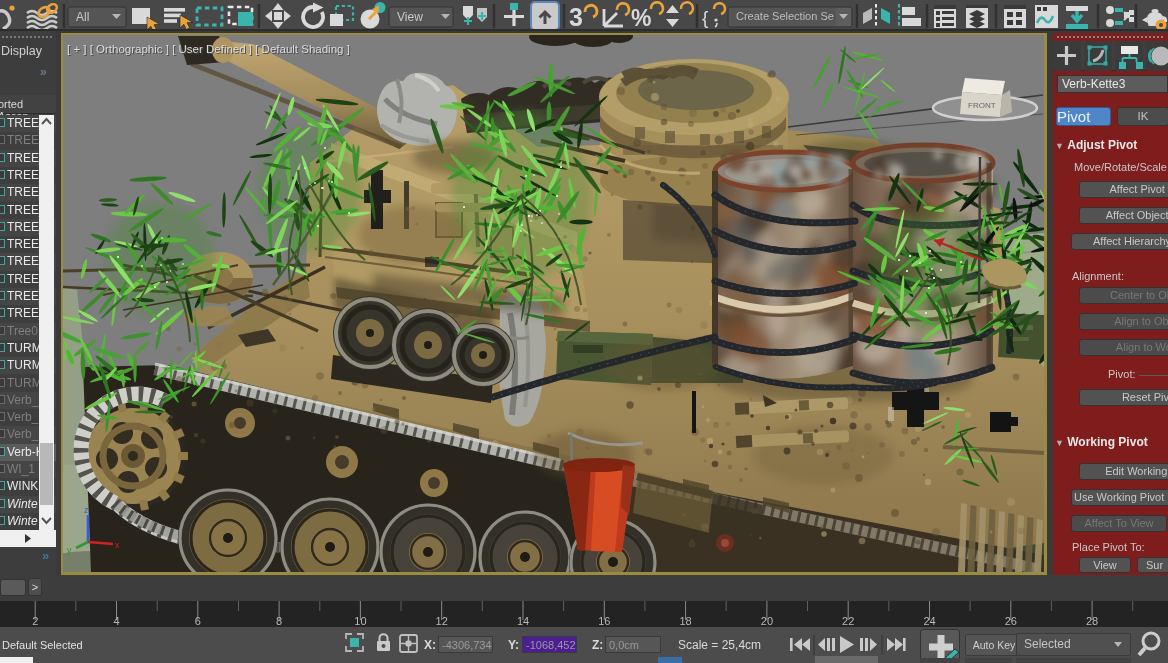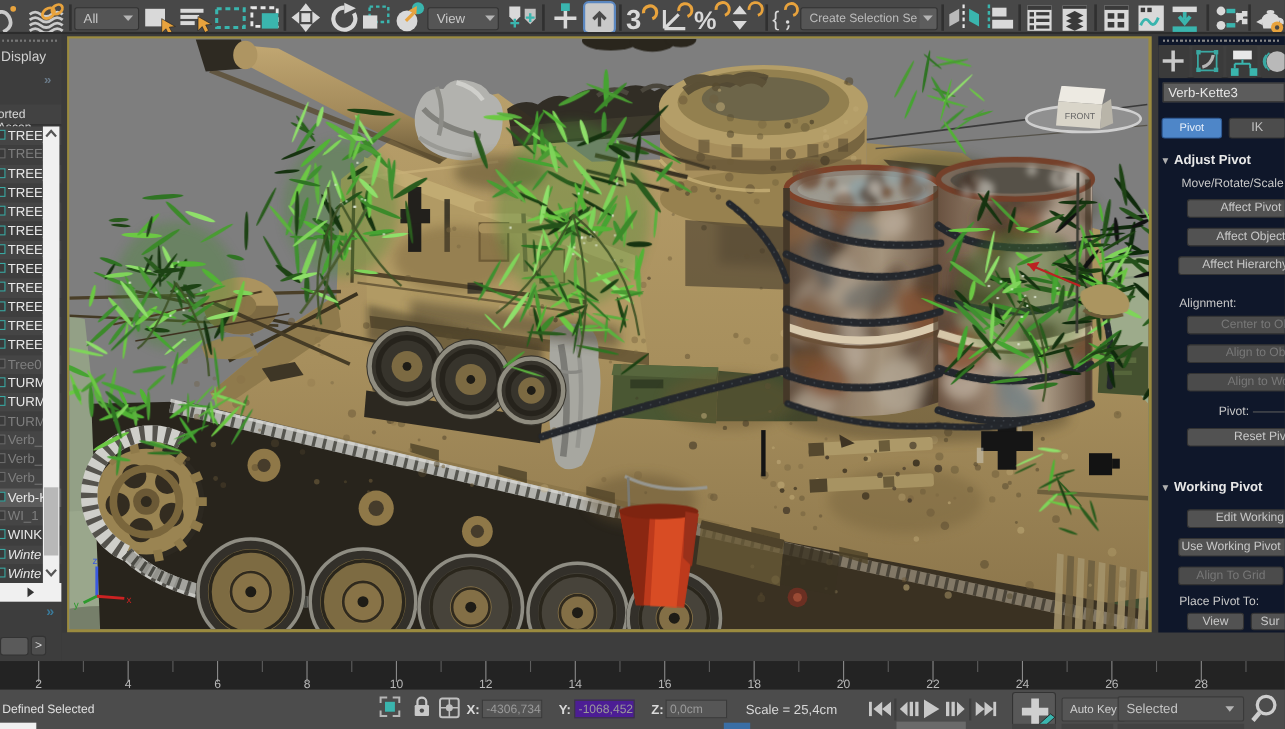--- a/index.html
+++ b/index.html
@@ -1551,23 +1551,24 @@
         <text x="905" y="73" font-size="8" fill="#666" font-family="Liberation Sans">FRONT</text>
         <line x1="919" y1="225" x2="871" y2="205" stroke="#bb2222" stroke-width="2"></line>
         <polygon points="871,205 882,203 877,212" fill="#bb2222"></polygon>
         <line x1="25" y1="507" x2="25" y2="480" stroke="#3a5adf" stroke-width="2.6"></line>
         <line x1="25" y1="507" x2="50" y2="509" stroke="#cc2222" stroke-width="2.6"></line>
         <line x1="25" y1="507" x2="13" y2="513" stroke="#2c9a2c" stroke-width="2.6"></line>
         <text x="21" y="478" font-size="9" fill="#3a5adf">z</text>
         <text x="52" y="513" font-size="9" fill="#cc2222">x</text>
         <text x="4" y="518" font-size="9" fill="#2c9a2c">y</text>
       </svg>
+      <div class="abs" style="left:4px;top:8px;font-size:11.5px;color:#dcdcdc;text-shadow:1px 1px 0 #4a4a4a;">[ + ] [ Orthographic ] [ User Defined ] [ Default Shading ]</div>
     </div>
   </div>
-<div class="abs" style="left:1053px;top:33px;width:115px;height:568px;background:#0f172a;overflow:hidden;">
+<div class="abs" style="left:1053px;top:33px;width:115px;height:568px;background:#7f1d1d;overflow:hidden;">
     <div class="abs" style="left:4px;top:3px;width:108px;height:2px;background:repeating-linear-gradient(90deg,#888 0 2px,transparent 2px 4px);"></div>
     <div class="abs" style="left:0;top:8px;width:115px;height:30px;background:#3f3f3f;border-bottom:1px solid #2f2f2f;">
       <svg width="115" height="30" style="position:absolute;left:0;top:0">
         <rect x="0" y="0" width="28" height="30" rx="3" fill="#3b3b3b"></rect>
         <rect x="31" y="0" width="28" height="30" rx="3" fill="#3b3b3b"></rect>
         <rect x="62" y="0" width="28" height="30" rx="3" fill="#3b3b3b"></rect>
         <rect x="93" y="0" width="28" height="30" rx="3" fill="#3b3b3b"></rect>
         <path d="M4 14.5 l19 0 M13.5 5 l0 19" stroke="#c9c9c9" stroke-width="3.2"></path>
         <rect x="36" y="6" width="17" height="17" fill="none" stroke="#3aa8a2" stroke-width="1.6"></rect>
         <rect x="34.5" y="4.5" width="4" height="4" fill="#3aa8a2"></rect>
@@ -1577,37 +1578,37 @@
         <path d="M40 20 q8 -2 10 -11" stroke="#b5b5b5" stroke-width="3" fill="none"></path>
         <rect x="68" y="5" width="17" height="8" fill="#e8e8e8"></rect>
         <path d="M76.5 13 l0 4 m-7 0 l14 0 m-14 0 l0 4 m14 -4 l0 4" stroke="#3ab5ae" stroke-width="1.8" fill="none"></path>
         <rect x="66" y="21" width="7" height="7" fill="#3ab5ae"></rect>
         <rect x="83" y="21" width="7" height="7" fill="#3ab5ae"></rect>
         <circle cx="108" cy="15" r="9.5" fill="#b9b9b9"></circle>
         <path d="M101 7 a10.5 10.5 0 0 0 0 16 M98 9 a9 9 0 0 0 0 12" stroke="#3aa8a2" stroke-width="1.6" fill="none"></path>
       </svg>
     </div>
     <div class="abs" style="left:4px;top:42px;width:111px;height:18px;background:#5c5c5c;border:1px solid #333;color:#e6e6e6;font-size:12px;padding:1px 0 0 4px;">Verb-Kette3</div>
-    <div class="abs" style="left:3px;top:74px;width:55px;height:19px;background:#4e86c8;border:1px solid #2f5a94;border-radius:3px;font-size:10px;text-align:center;line-height:17px;color:#e8f0fa;">Pivot</div>
+    <div class="abs" style="left:3px;top:74px;width:55px;height:19px;background:#4e86c8;border:1px solid #2f5a94;border-radius:3px;font-size:15px;text-align:left;line-height:17px;color:#e8f0fa;">Pivot</div>
     <div class="abs" style="left:64px;top:74px;width:52px;height:19px;background:#4c4c4c;border:1px solid #333;border-radius:3px;color:#c0c0c0;font-size:11.5px;text-align:center;line-height:17px;">IK</div>
     <div class="abs" style="left:2px;top:105px;width:113px;height:14px;color:#e8e8e8;font-size:12px;font-weight:bold;"><span style="color:#b0b0b0;font-size:9px;">▼</span>&nbsp;Adjust Pivot</div>
     <div class="lbl" style="left:21px;top:128px;">Move/Rotate/Scale</div>
     <div class="btn" style="left:26px;top:148px;width:142px;height:17px;line-height:15px;">Affect Pivot Only</div>
     <div class="btn" style="left:26px;top:174px;width:142px;height:17px;line-height:15px;">Affect Object Only</div>
     <div class="btn" style="left:18px;top:200px;width:150px;height:17px;line-height:15px;text-align:left;padding-left:21px;">Affect Hierarchy</div>
     <div class="lbl" style="left:19px;top:237px;">Alignment:</div>
     <div class="btn dis" style="left:26px;top:254px;width:142px;height:17px;line-height:15px;">Center to Object</div>
     <div class="btn dis" style="left:26px;top:280px;width:142px;height:17px;line-height:15px;">Align to Object</div>
     <div class="btn dis" style="left:26px;top:306px;width:142px;height:17px;line-height:15px;">Align to World</div>
     <div class="lbl" style="left:19px;top:335px;padding-left:36px;">Pivot: <span style="display:inline-block;width:62px;height:1px;background:#5a5a5a;vertical-align:middle;"></span></div>
     <div class="btn" style="left:26px;top:356px;width:142px;height:17px;line-height:15px;">Reset Pivot</div>
     <div class="abs" style="left:2px;top:402px;width:113px;height:14px;color:#e8e8e8;font-size:12px;font-weight:bold;"><span style="color:#b0b0b0;font-size:9px;">▼</span>&nbsp;Working Pivot</div>
     <div class="btn" style="left:26px;top:430px;width:142px;height:17px;line-height:15px;">Edit Working Pivot</div>
     <div class="btn" style="left:18px;top:456px;width:150px;height:17px;line-height:15px;text-align:left;padding-left:2px;">Use Working Pivot</div>
-    <div class="btn dis" style="left:18px;top:482px;width:96px;height:17px;line-height:15px;">Align To Grid</div>
+    <div class="btn dis" style="left:18px;top:482px;width:96px;height:17px;line-height:15px;">Affect To View</div>
     <div class="lbl" style="left:19px;top:508px;">Place Pivot To:</div>
     <div class="btn" style="left:26px;top:524px;width:52px;height:16px;line-height:14px;">View</div>
     <div class="btn" style="left:84px;top:524px;width:60px;height:16px;line-height:14px;text-align:left;padding-left:8px;">Sur</div>
   </div>
 <div class="abs" style="left:56px;top:575px;width:1112px;height:26px;background:#3d3d3d;"></div>
 <div class="abs" style="left:0;top:601px;width:1168px;height:26px;background:#232323;">
     <svg width="1168" height="26" style="position:absolute;left:0;top:0">
       <line x1="35.2" y1="0" x2="35.2" y2="19" stroke="#8a8a8a" stroke-width="1"></line>
       <text x="35.2" y="24" font-size="11" fill="#b8b8b8" text-anchor="middle" font-family="Liberation Sans">2</text>
       <line x1="75.8" y1="0" x2="75.8" y2="10" stroke="#5e5e5e" stroke-width="1"></line>
@@ -1646,21 +1647,21 @@
       <line x1="970.1" y1="0" x2="970.1" y2="10" stroke="#5e5e5e" stroke-width="1"></line>
       <line x1="1010.8" y1="0" x2="1010.8" y2="19" stroke="#8a8a8a" stroke-width="1"></line>
       <text x="1010.8" y="24" font-size="11" fill="#b8b8b8" text-anchor="middle" font-family="Liberation Sans">26</text>
       <line x1="1051.4" y1="0" x2="1051.4" y2="10" stroke="#5e5e5e" stroke-width="1"></line>
       <line x1="1092.1" y1="0" x2="1092.1" y2="19" stroke="#8a8a8a" stroke-width="1"></line>
       <text x="1092.1" y="24" font-size="11" fill="#b8b8b8" text-anchor="middle" font-family="Liberation Sans">28</text>
       <line x1="1132.7" y1="0" x2="1132.7" y2="10" stroke="#5e5e5e" stroke-width="1"></line>
     </svg>
   </div>
 <div class="abs" style="left:0;top:627px;width:1168px;height:36px;background:#4c4c4c;overflow:hidden;">
-    <div class="abs" style="left:2px;top:12px;color:#e0e0e0;font-size:11px;">Defined Selected</div>
+    <div class="abs" style="left:2px;top:12px;color:#e0e0e0;font-size:11px;">Default Selected</div>
     <svg width="120" height="36" style="position:absolute;left:340px;top:0">
       <path d="M6 12 l0 -5 l6 0 M17 7 l6 0 l0 5 M23 19 l0 5 l-6 0 M12 24 l-6 0 l0 -5" stroke="#b5b5b5" stroke-width="1.8" fill="none"></path>
       <rect x="10" y="11" width="9" height="9" fill="#3ab5ae"></rect>
       <rect x="37" y="14" width="13" height="10" rx="1" fill="#c9c9c9"></rect>
       <path d="M39.5 14 v-3.2 a4 3.6 0 0 1 8 0 v3.2" stroke="#c9c9c9" stroke-width="2" fill="none"></path>
       <circle cx="43.5" cy="19" r="2" fill="#4c4c4c"></circle>
       <rect x="60" y="8" width="17" height="17" rx="2" fill="none" stroke="#c0c0c0" stroke-width="1.8"></rect>
       <circle cx="68.5" cy="16.5" r="3.2" fill="#c0c0c0"></circle>
       <path d="M68.5 8 v17 M60 16.5 h17" stroke="#c0c0c0" stroke-width="1.4"></path>
     </svg>

